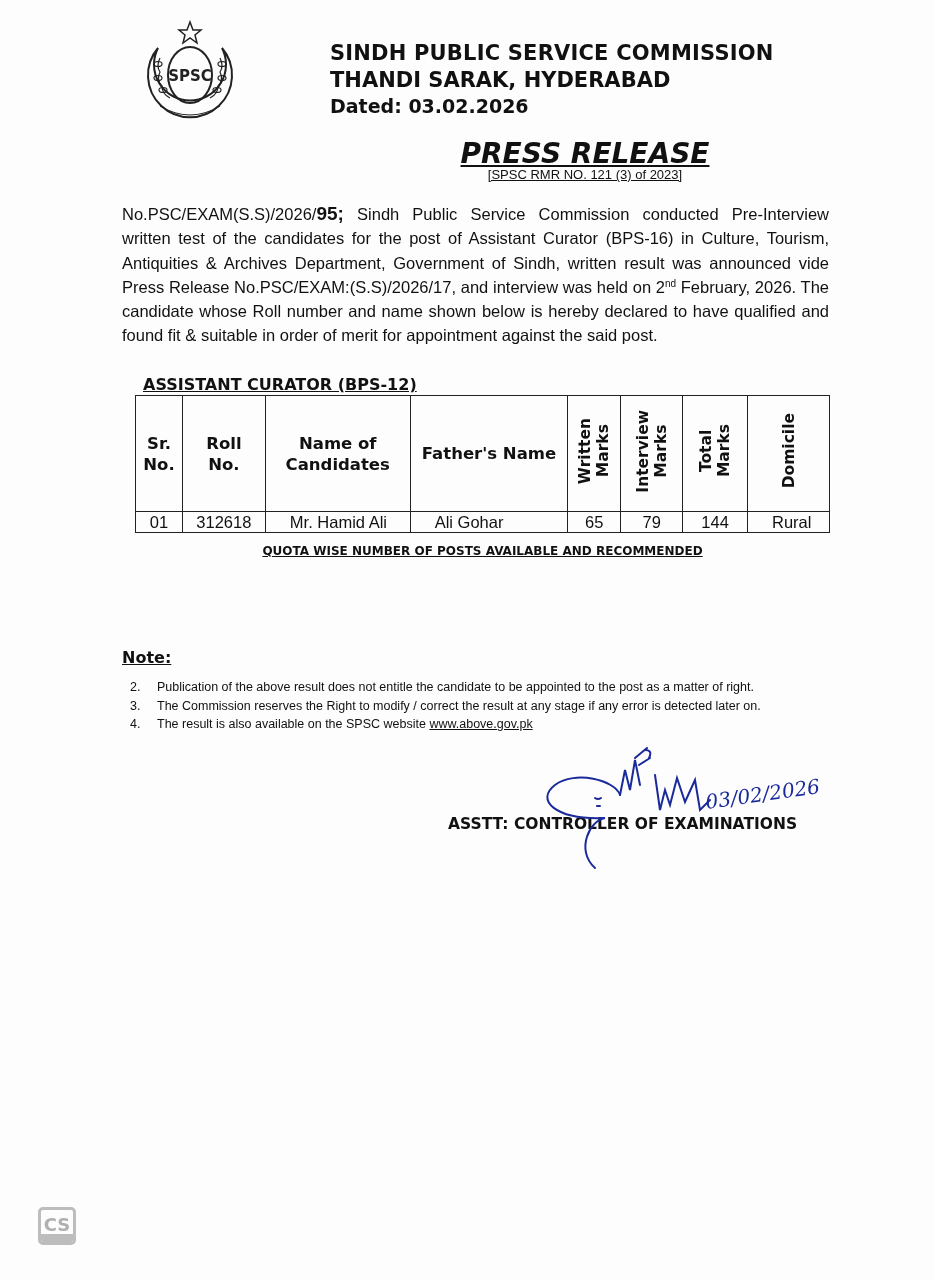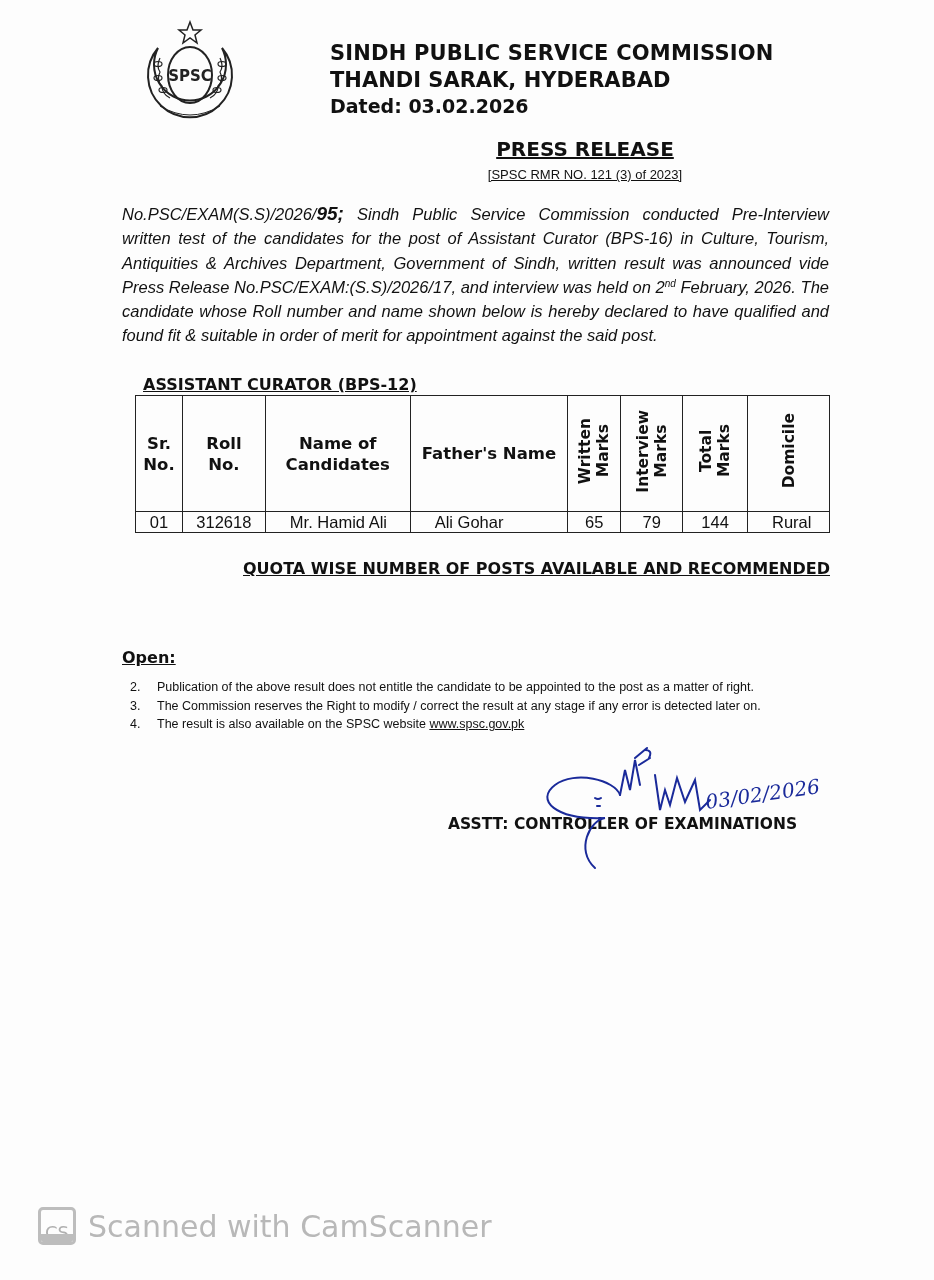--- a/index.html
+++ b/index.html
@@ -7,47 +7,47 @@
     width:934px; height:1280px; position:relative; overflow:hidden;
     background:#fdfdfd; color:#111;
     font-family:"Liberation Sans", "DejaVu Sans", sans-serif;
   }
   .abs { position:absolute; }
   .logo { left:138px; top:20px; width:104px; height:106px; }
   .hdr { left:330px; width:510px; font-weight:bold; font-family:"DejaVu Sans", sans-serif; }
   .hdr1 { top:41px; font-size:21px; letter-spacing:0.2px; }
   .hdr2 { top:68px; font-size:21px; }
   .hdr3 { top:95px; font-size:19px; }
-  .pr-title { left:330px; width:510px; top:137px; text-align:center; font-size:20px; font-weight:bold; text-decoration:underline; font-family:"DejaVu Sans", sans-serif; }
+  .pr-title { left:330px; width:510px; top:137px; text-align:center; font-size:28px; font-weight:bold; text-decoration:underline; font-family:"DejaVu Sans", sans-serif;font-style:italic; }
   .pr-ref { left:330px; width:510px; top:167px; text-align:center; font-size:13px; text-decoration:underline; }
-  .para { left:122px; top:202px; width:707px; font-size:16.5px; line-height:24.3px; text-align:justify;font-style:italic; }
+  .para { left:122px; top:202px; width:707px; font-size:16.5px; line-height:24.3px; text-align:justify; }
   .para b { font-size:19px; }
   .para sup { font-size:10px; line-height:0; }
   .post-title { left:143px; top:375px; font-size:16px; font-weight:bold; text-decoration:underline; font-family:"DejaVu Sans", sans-serif; }
   table { border-collapse:collapse; position:absolute; }
   td, th { border:1.5px solid #222; padding:0; }
   .main { left:135px; top:395px; width:695px; }
   .main th { height:115px; font-size:16.5px; font-weight:bold; font-family:"DejaVu Sans", sans-serif; text-align:center; line-height:21px; }
   .main td { height:20px; font-size:16.5px; text-align:center; line-height:20px; }
   .main td.l { text-align:left; padding-left:24px; }
   .vert { writing-mode:vertical-rl; transform:rotate(180deg); display:inline-block; font-size:15.5px; line-height:18px; text-align:center; }
-  .quota-title { left:135px; width:695px; top:559px; text-align:right; font-size:16px; font-weight:bold; text-decoration:underline; font-family:"DejaVu Sans", sans-serif; }
+  .quota-title { left:135px; width:695px; top:544px; text-align:center; font-size:12px; font-weight:bold; text-decoration:underline; font-family:"DejaVu Sans", sans-serif; }
   .quota { left:135px; top:557px; width:695px; }
   .quota th { height:32px; font-size:16px; font-weight:bold; font-family:"DejaVu Sans", sans-serif; text-align:center; }
   .quota td { height:22px; font-size:16.5px; text-align:center; }
   .quota td.l { text-align:left; padding-left:6px; }
   .note-h { left:122px; top:648px; font-size:16px; font-weight:bold; text-decoration:underline; font-family:"DejaVu Sans", sans-serif; }
   .notes { left:130px; top:678px; width:700px; font-size:12.5px; line-height:18.5px; }
   .notes .n { display:inline-block; width:27px; }
   .notes a { color:#111; text-decoration:underline; }
   .sig-label { left:448px; top:815px; font-size:15.5px; font-weight:bold; font-family:"DejaVu Sans", sans-serif; }
   .sig { left:535px; top:740px; width:330px; height:130px; }
   .sig-date { left:705px; top:782px; font-size:20px; color:#1a2a9a; font-family:"DejaVu Serif", serif; font-style:italic; transform:rotate(-8deg); }
   .cs { left:38px; top:1207px; display:flex; align-items:center; color:#b8b8b8; }
-  .cs-badge { width:38px; height:38px; border:3px solid #bdbdbd; border-radius:5px; box-sizing:border-box; display:flex; align-items:flex-start; justify-content:center; font-weight:normal; font-size:18px; color:#b0b0b0; position:relative; overflow:hidden; padding-top:12px; font-family:"DejaVu Sans", sans-serif; }
+  .cs-badge { width:38px; height:38px; border:3px solid #bdbdbd; border-radius:5px; box-sizing:border-box; display:flex; align-items:flex-start; justify-content:center; font-weight:bold; font-size:18px; color:#b0b0b0; position:relative; overflow:hidden; padding-top:4px; font-family:"DejaVu Sans", sans-serif; }
   .cs-badge::after { content:""; position:absolute; left:0; right:0; bottom:0; height:8px; background:#bdbdbd; }
   .cs-text { margin-left:12px; font-size:30px; font-family:"DejaVu Sans", sans-serif; color:#b8b8b8; }
 </style>
 </head>
 <body>
 
 <div class="abs logo">
   <svg width="104" height="106" viewBox="0 0 104 106">
     <polygon points="52,2 55,10 63,10 57,15 59,23 52,18 45,23 47,15 41,10 49,10" fill="none" stroke="#222" stroke-width="1.5"></polygon>
     <path d="M20,28 A42,42 0 1,0 84,28 A36,36 0 1,1 20,28 Z" fill="none" stroke="#222" stroke-width="2"></path>
@@ -117,35 +117,34 @@
   <colgroup>
     <col style="width:242px">
       <col style="width:128px">
       <col style="width:168px">
       <col style="width:157px">
   </colgroup>
   <tbody>
 </tbody>
   </table>
 
-<div class="abs note-h">Open:</div>
+<div class="abs note-h">Note:</div>
 <div class="abs notes">
   <div><span class="n">2.</span><span>Publication of the above result does not entitle the candidate to be appointed to the post as a matter of right.</span></div>
   <div><span class="n">3.</span><span>The Commission reserves the Right to modify / correct the result at any stage if any error is detected later on.</span></div>
-  <div><span class="n">4.</span><span>The result is also available on the SPSC website </span><a>www.spsc.gov.pk</a></div>
+  <div><span class="n">4.</span><span>The result is also available on the SPSC website </span><a>www.above.gov.pk</a></div>
 </div>
 
 <div class="abs sig-label">ASSTT: CONTROLLER OF EXAMINATIONS</div>
 <svg class="abs sig" viewBox="0 0 330 130">
   <g fill="none" stroke="#1a2a9a" stroke-width="2" stroke-linecap="round">
     <path d="M60,128 C40,110 55,80 70,78 C20,80 0,60 20,45 C40,30 80,40 85,55"></path>
     <path d="M85,55 L90,30 L95,50 L100,20 L105,45"></path>
     <path d="M100,18 L112,8 M104,25 L115,18 M110,10 q8,0 4,8"></path>
     <path d="M120,35 L125,70 L130,50 L135,65 L142,38 L150,62 L160,40 L165,70 L175,60"></path>
     <path d="M60,58 q3,2 6,0 M62,66 l3,0"></path>
   </g>
 </svg>
 <div class="abs sig-date">03/02/2026</div>
 
 <div class="abs cs">
   <div class="cs-badge">CS</div>
-  <div class="cs-text">Scanned with CamScanner</div>
 </div>
 
 </body></html>

